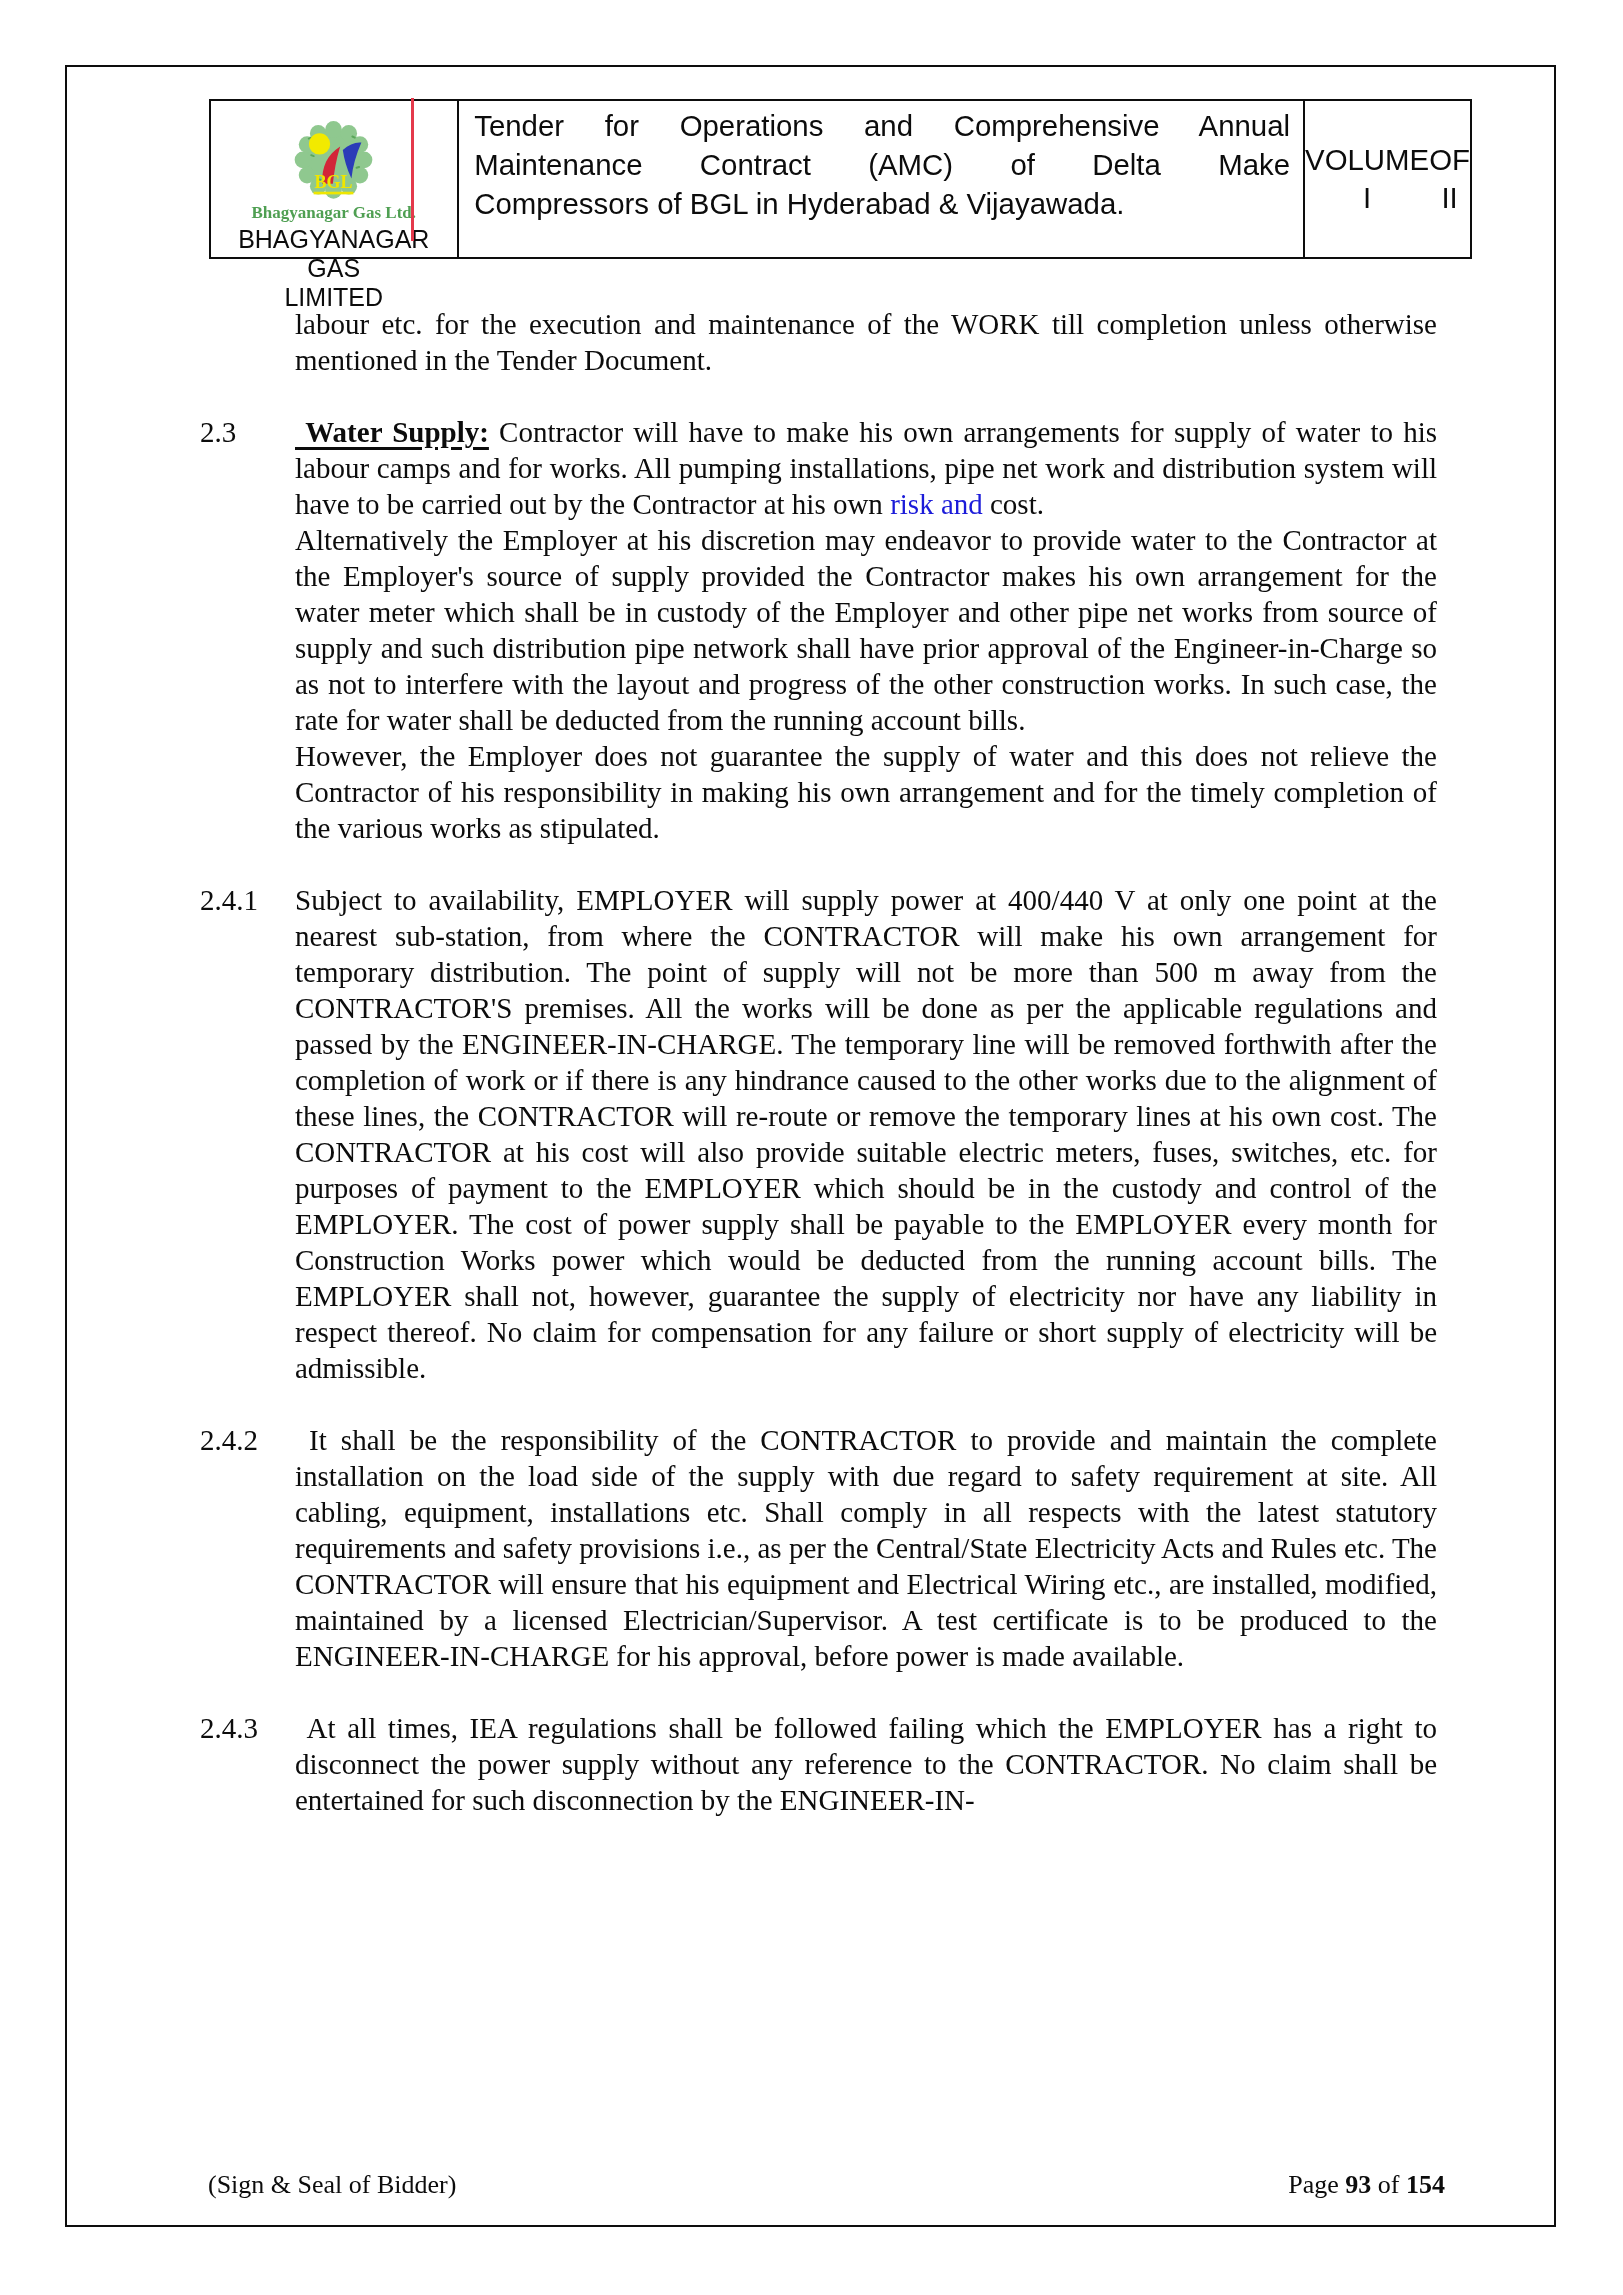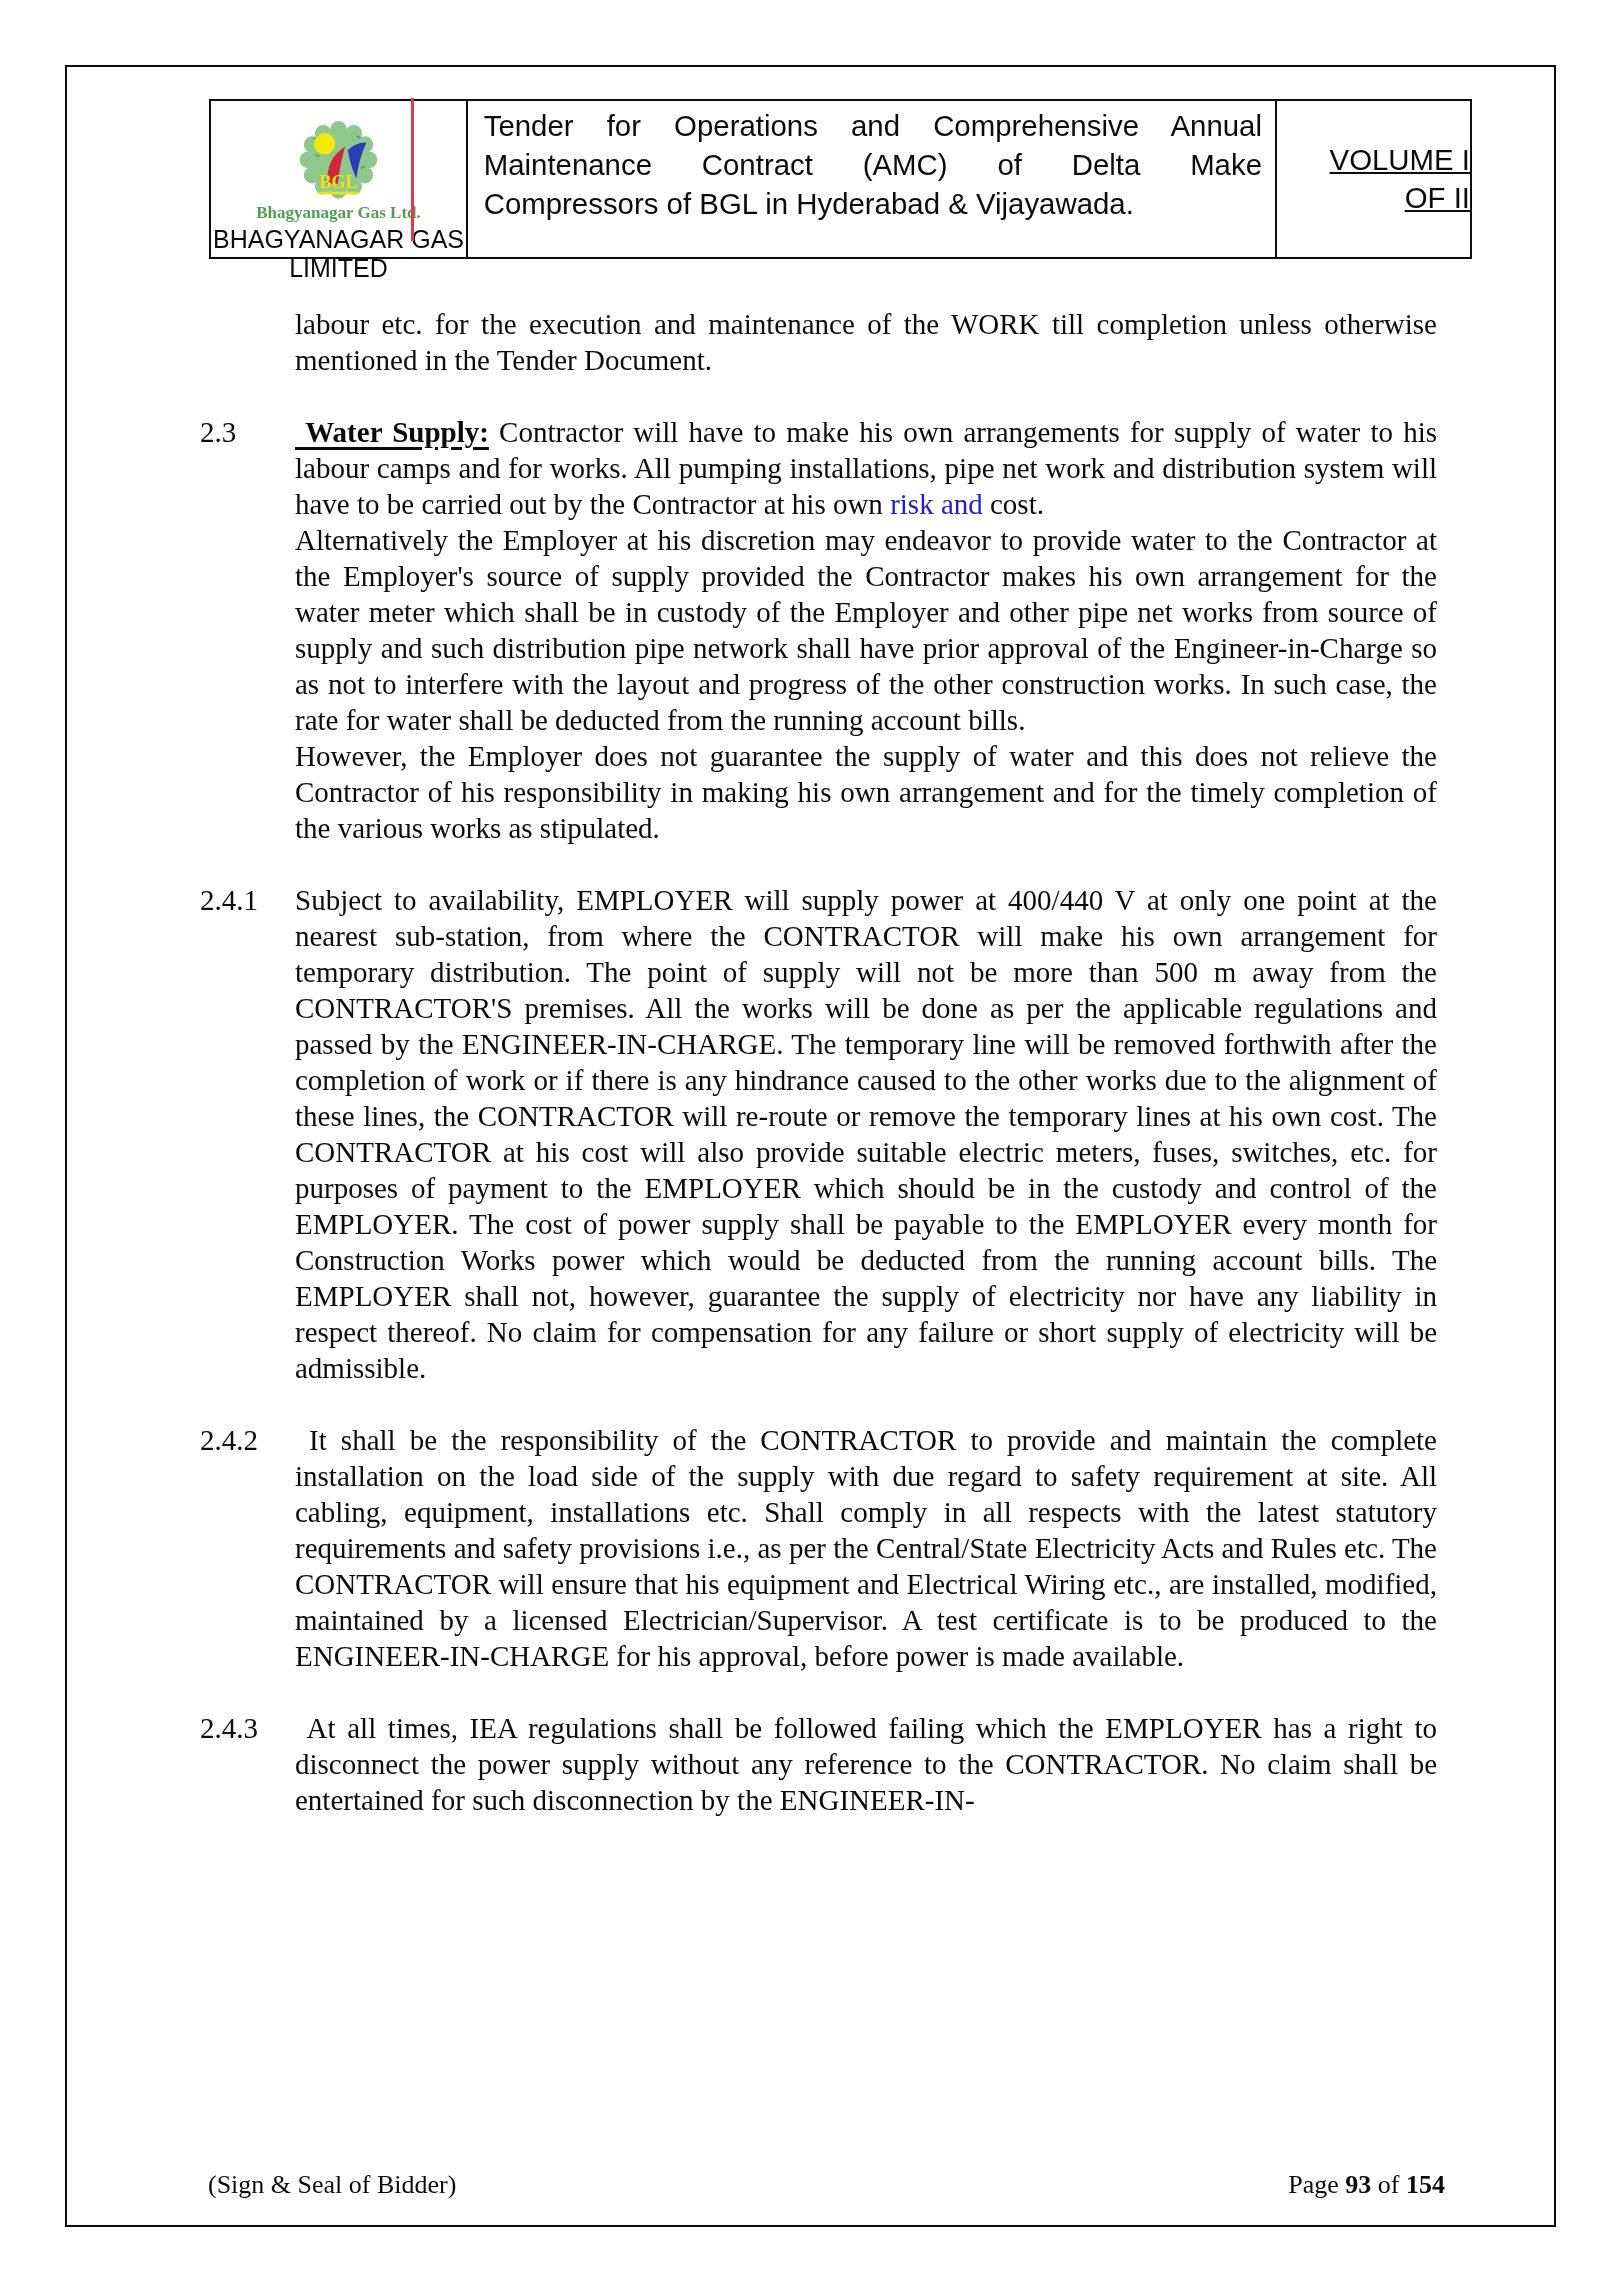--- a/index.html
+++ b/index.html
@@ -12,22 +12,22 @@
     border:2.6px solid #0d0d0d;
   }
   
   .hdr {
     position:absolute; left:209px; top:99px; width:1263px; height:160px;
     border:2.6px solid #0d0d0d; box-sizing:border-box; display:flex;
     font-family:"Liberation Sans", sans-serif; background:#fff;
   }
   .hdr-cell { box-sizing:border-box; height:100%; position:relative; }
   .cell-logo { width:257px; border-right:2.6px solid #0d0d0d; padding-top:19px; text-align:center; }
-  .cell-title { width:809px; border-right:2.6px solid #0d0d0d; padding:5.2px 13px 0 15.7px; }
-  .cell-volume { flex:1; display:flex; flex-direction:column; align-items:flex-end; justify-content:center;text-decoration:underline; }
+  .cell-title { width:878px; border-right:2.6px solid #0d0d0d; padding:5.2px 13px 0 15.7px; }
+  .cell-volume { flex:1; display:flex; align-items:center; justify-content:center; }
   .logo-svg { display:block; margin:0 auto; }
   .scallop { fill:var(--logo-green); }
   .speck { fill:#5aa75a; }
   .sun { fill:var(--logo-sun-yellow); }
   .sail-red { fill:var(--logo-red); }
   .sail-blue { fill:var(--logo-blue); }
   .bgl-text { fill:var(--logo-text-yellow); font-family:"Liberation Serif", serif; font-weight:bold; }
   .bgl-underline { fill:var(--logo-text-yellow); }
   .logo-caption {
     font-family:"Liberation Serif", serif; font-weight:bold; font-size:17px;

